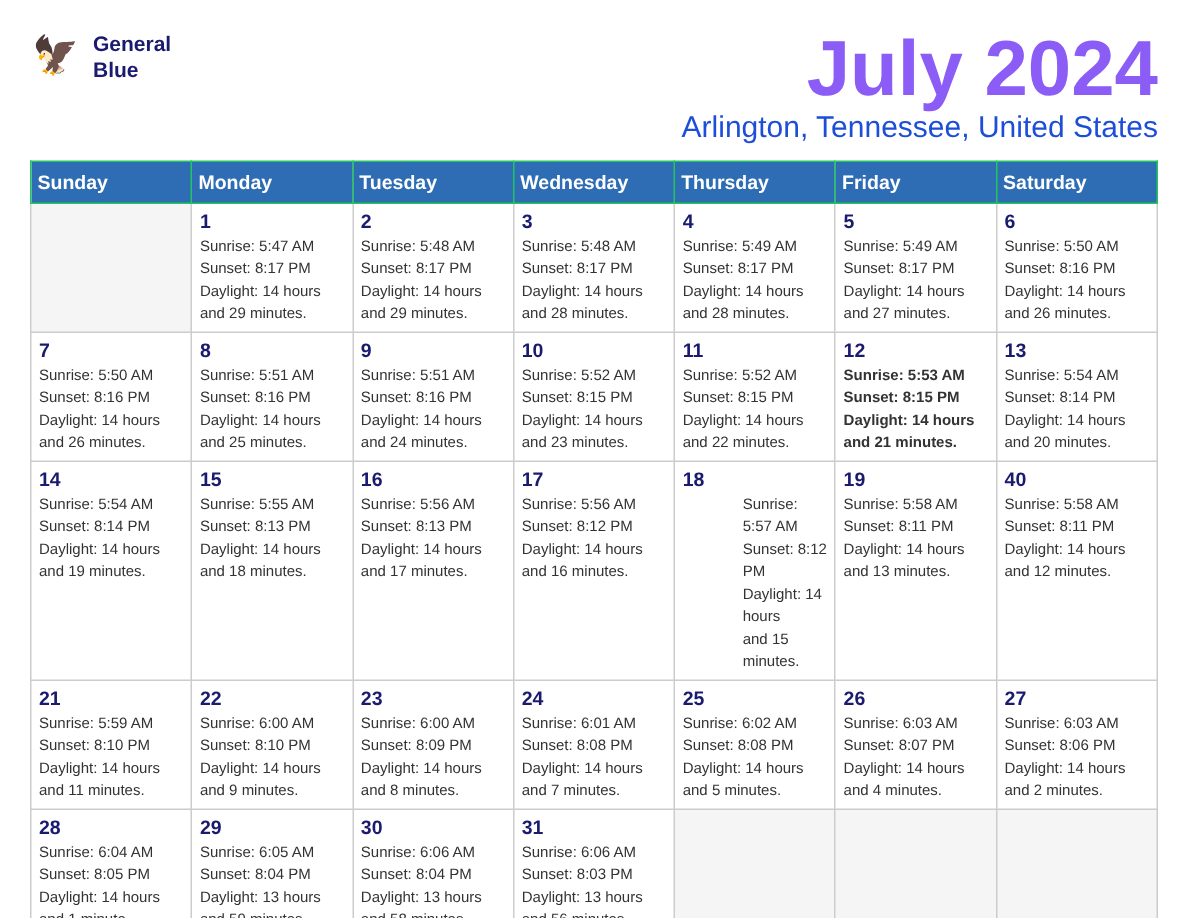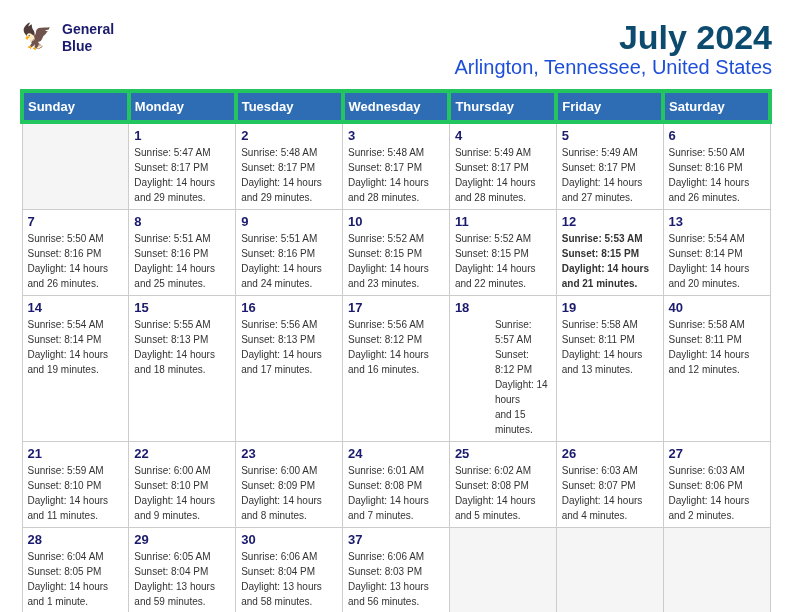--- a/index.html
+++ b/index.html
@@ -28,44 +28,44 @@
       line-height: 1.2;
     }
     .logo-bird {
       width: 36px;
       height: 36px;
     }
     .title-block {
       text-align: right;
     }
     .month-title {
-      font-size: 34px;
+      font-size: 52px;
       font-weight: bold;
-      color: #0c4a6e;
+      color: #8b5cf6;
       line-height: 1;
     }
     .location {
       font-size: 20px;
       color: #1d4ed8;
       margin-top: 2px;
       margin-left: 31px;
     }
     table {
       width: 100%;
       border-collapse: collapse;
       table-layout: fixed;
     }
     th {
       background-color: #2e6db4;
       color: #fff;
       font-size: 13px;
       font-weight: bold;
       padding: 6px 4px;
       text-align: left;
-      border: 4px solid #22c55e;
+      border: 1px solid #22c55e;
     }
     td {
       border: 1px solid #ccc;
       vertical-align: top;
       padding: 4px 5px;
       font-size: 10.5px;
       color: #333;
       height: 80px;
       background: #fff;
     }
@@ -331,21 +331,21 @@
 and 59 minutes.</div>
         </td>
         <td>
           <span class="day-num">30</span>
           <div class="day-info" style="white-space: pre-line;">Sunrise: 6:06 AM
 Sunset: 8:04 PM
 Daylight: 13 hours
 and 58 minutes.</div>
         </td>
         <td>
-          <span class="day-num">37</span>
+          <span class="day-num">31</span>
           <div class="day-info" style="white-space: pre-line;">Sunrise: 6:06 AM
 Sunset: 8:03 PM
 Daylight: 13 hours
 and 56 minutes.</div>
         </td>
         <td class="empty"></td>
         <td class="empty"></td>
         <td class="empty"></td>
       </tr>
     </tbody>

